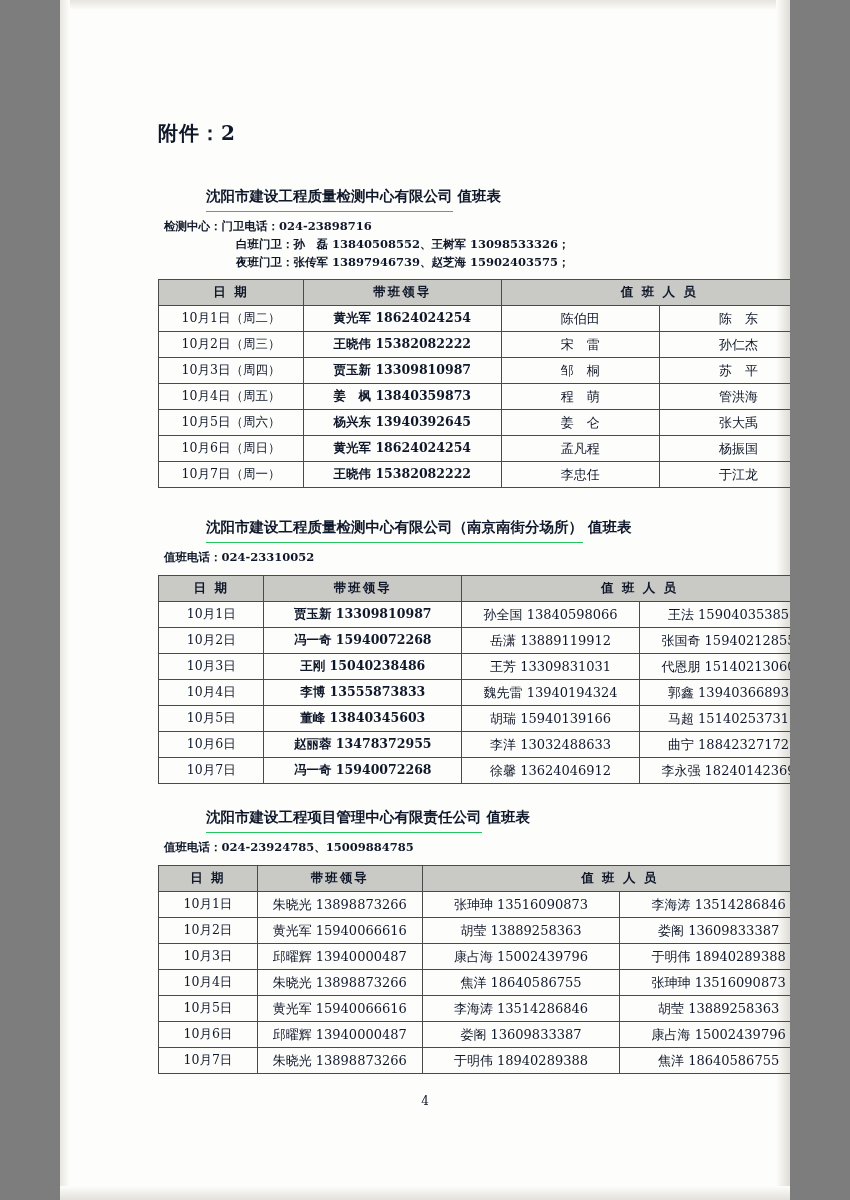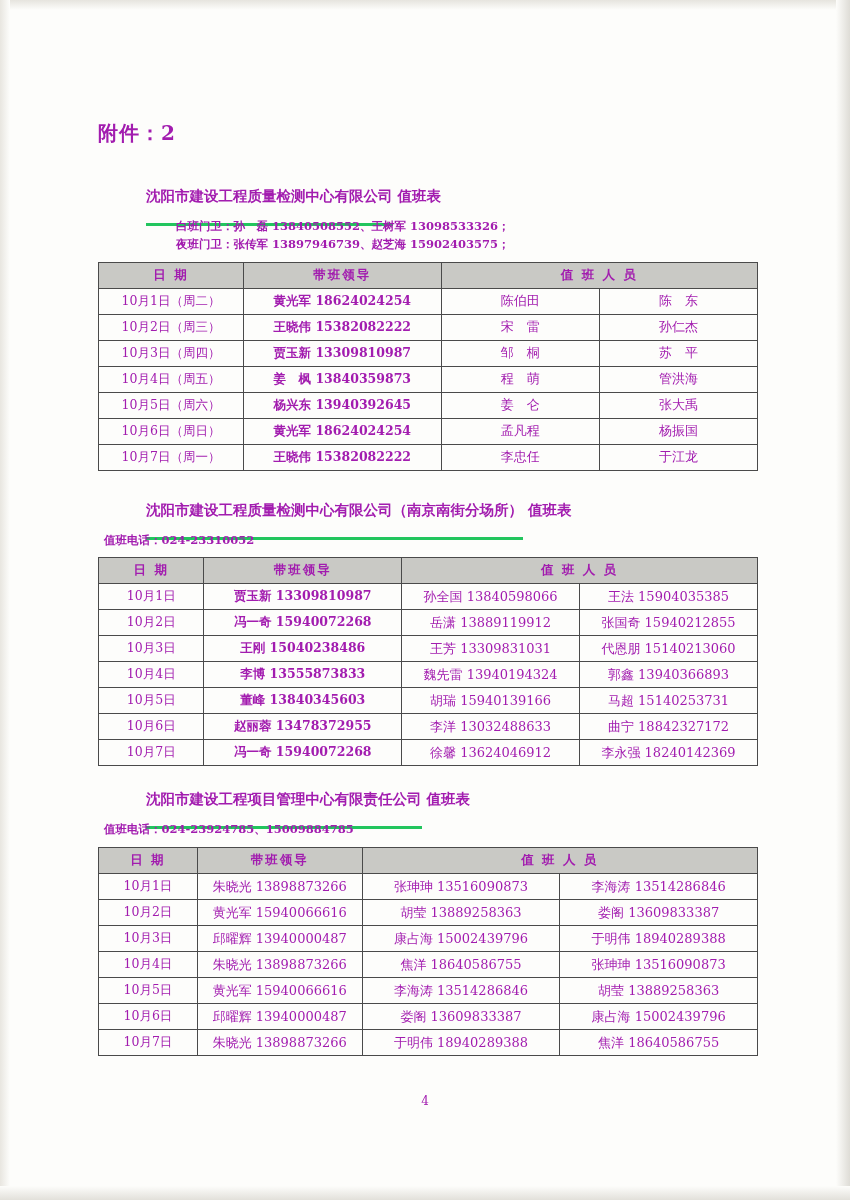--- a/index.html
+++ b/index.html
@@ -2,27 +2,27 @@
 <html><head>
 <meta charset="utf-8">
 <style>
   html, body {
     margin: 0;
     padding: 0;
     background: #7d7d7d;
   }
   .page {
     position: relative;
-    width: 850px;
+    width: 730px;
     height: 1200px;
     margin: 0 auto;
     background: #fdfdfb;
     box-sizing: border-box;
     font-family: "DejaVu Sans", "Liberation Sans", sans-serif;
-    color: #a21caf;
+    color: #0f172a;
     overflow: hidden;
   }
   .paper-edge-top {
     position: absolute; left: 0; top: 0; width: 100%; height: 10px;
     background: linear-gradient(to bottom, #e6e4de, #fdfdfb);
   }
   .paper-edge-left {
     position: absolute; left: 0; top: 0; width: 10px; height: 100%;
     background: linear-gradient(to right, #e8e6e0, #fdfdfb);
   }
@@ -53,22 +53,22 @@
 
   .sec-title {
     text-align: left;
     font-family: "DejaVu Serif", "Liberation Serif", serif;
     font-size: 14.5px;
     font-weight: bold;
     margin: 0 0 12px 0;
     padding-left: 48px;
   }
   .sec-title .underline {
-    border-bottom: 3px solid #22c55e;
-    padding-bottom: 19px;
+    border-bottom: 1px solid #22c55e;
+    padding-bottom: 7px;
   }
 
   .info-block {
     font-family: "DejaVu Serif", "Liberation Serif", serif;
     font-size: 11.5px;
     font-weight: bold;
     line-height: 1.55;
     margin: 0 0 8px 0;
     padding-left: 6px;
   }
@@ -141,20 +141,21 @@
 
     <div class="attach-title">附件：2</div>
 
     <div class="section">
       <div class="sec-title">
         <span class="underline">沈阳市建设工程质量检测中心有限公司</span>
         <span>值班表</span>
       </div>
 
       <div class="info-block">
+        <div class="info-line">检测中心：门卫电话：024-23898716</div>
         <div class="info-line info-indent">白班门卫：孙　磊 13840508552、王树军 13098533326；</div>
         <div class="info-line info-indent">夜班门卫：张传军 13897946739、赵芝海 15902403575；</div>
       </div>
 
       <table class="duty t1">
         <colgroup>
             <col class="c1">
             <col class="c2">
             <col class="c3">
             <col class="c4">

